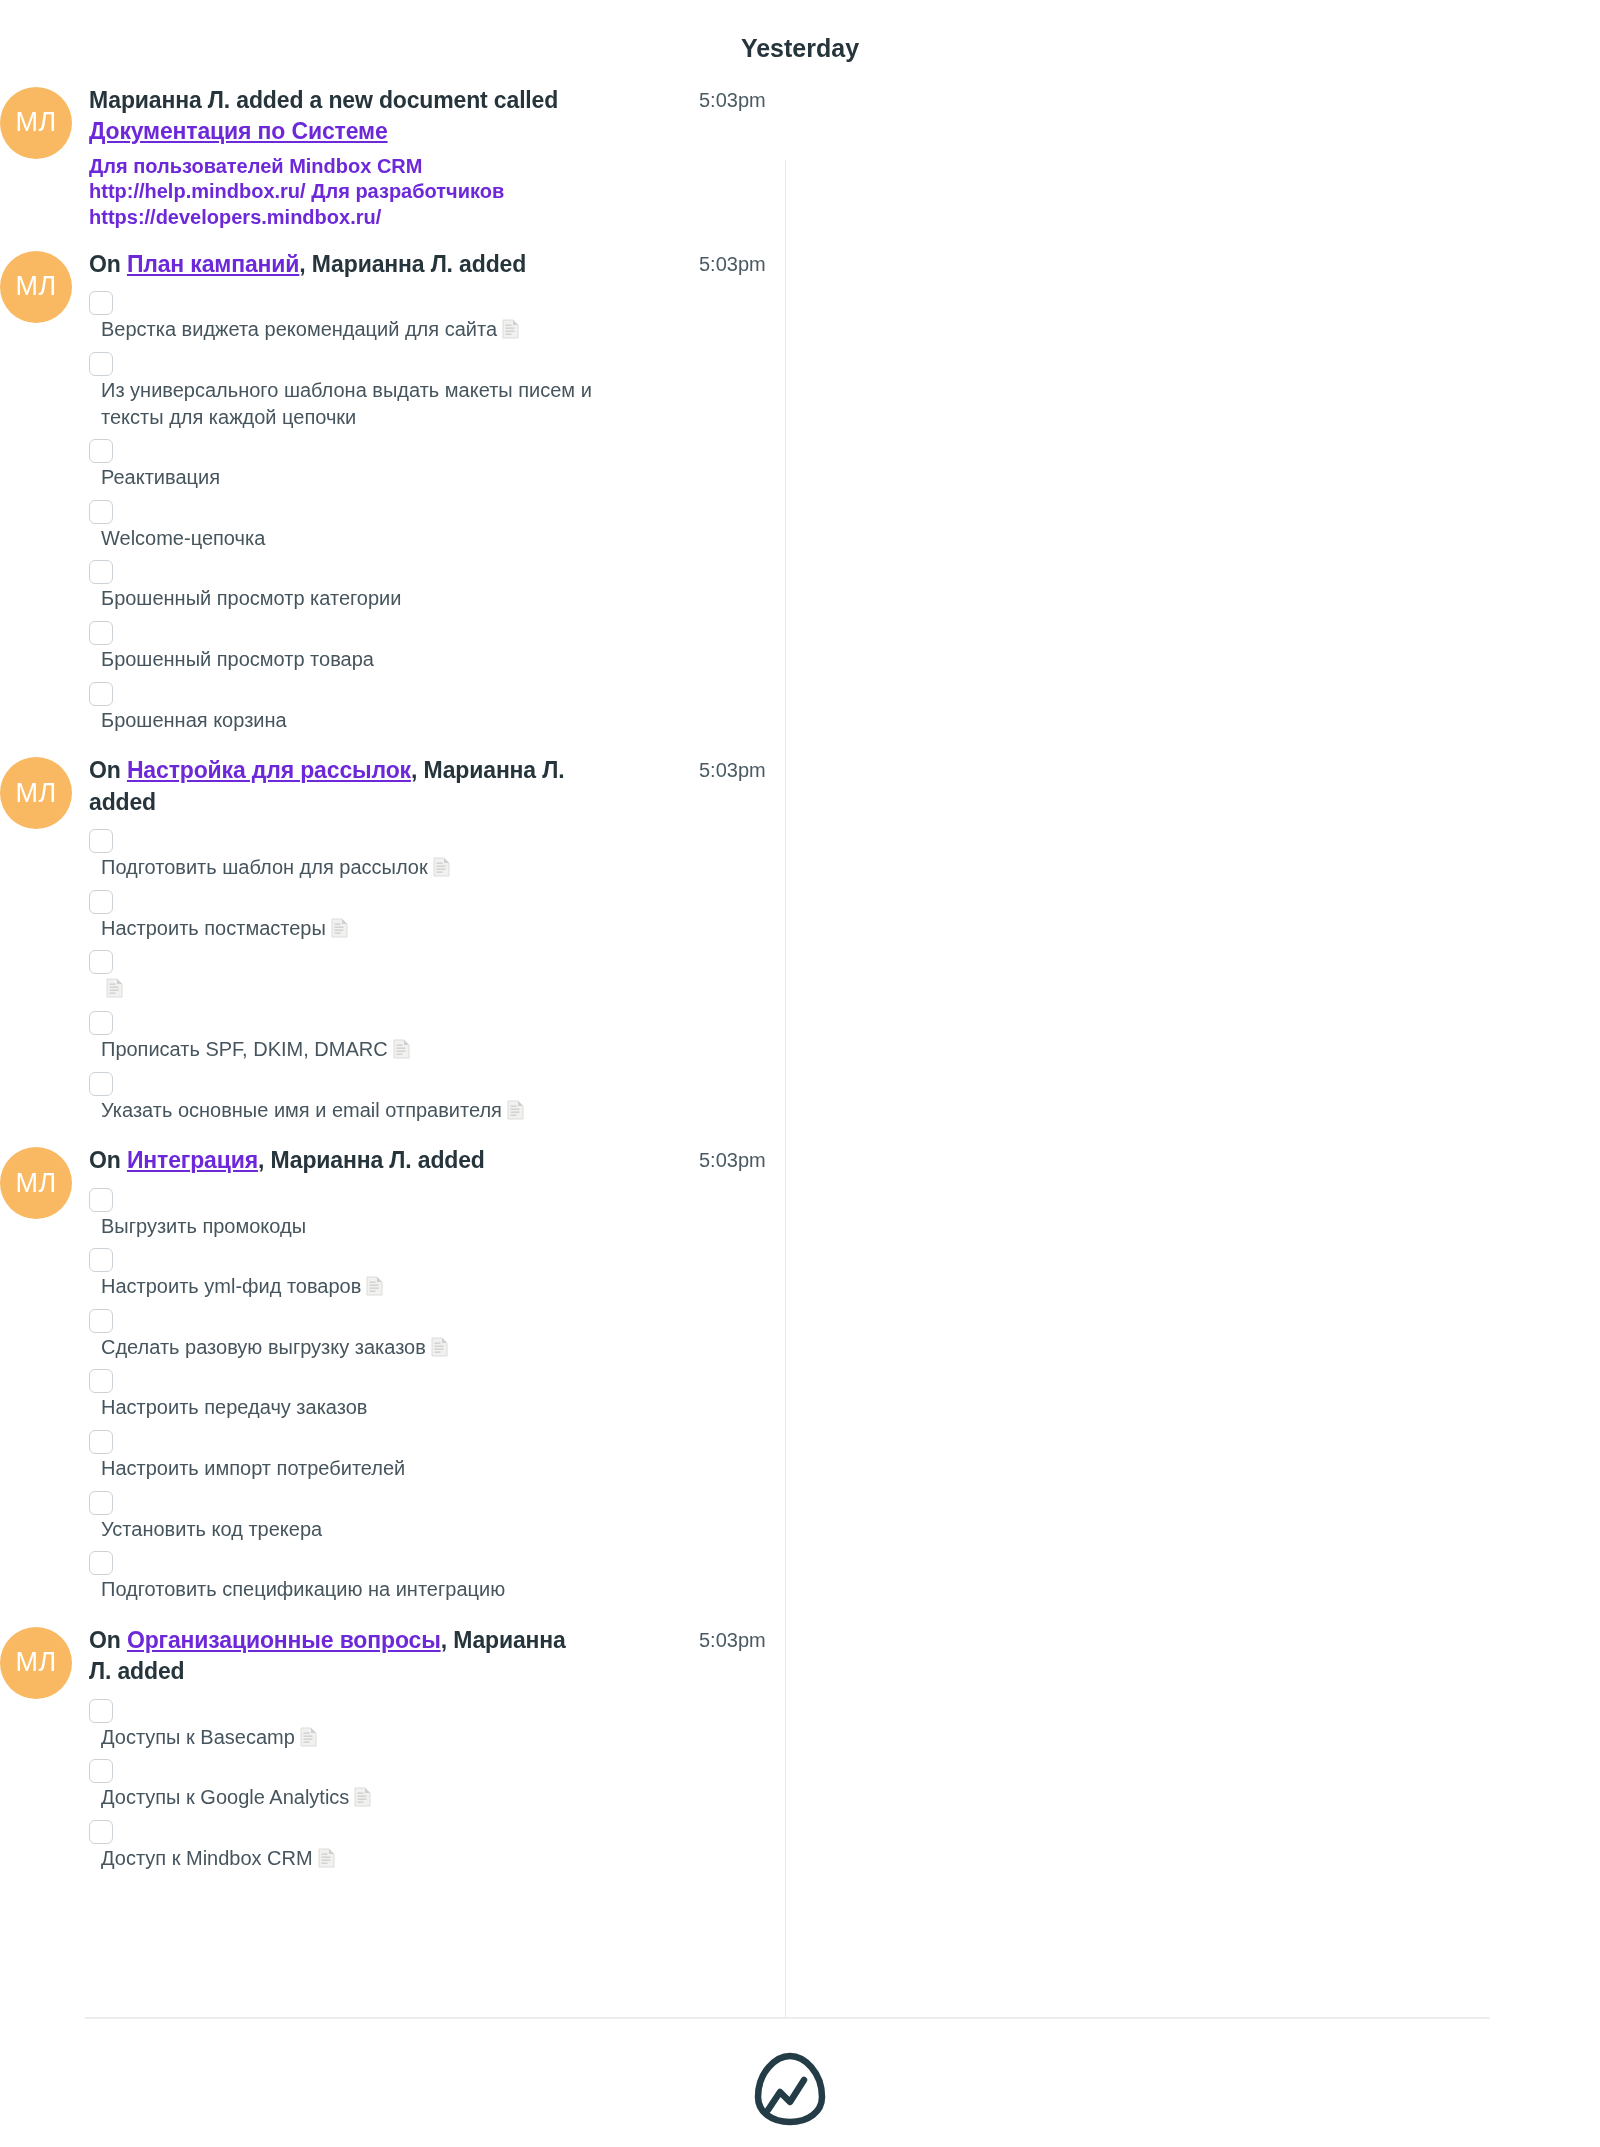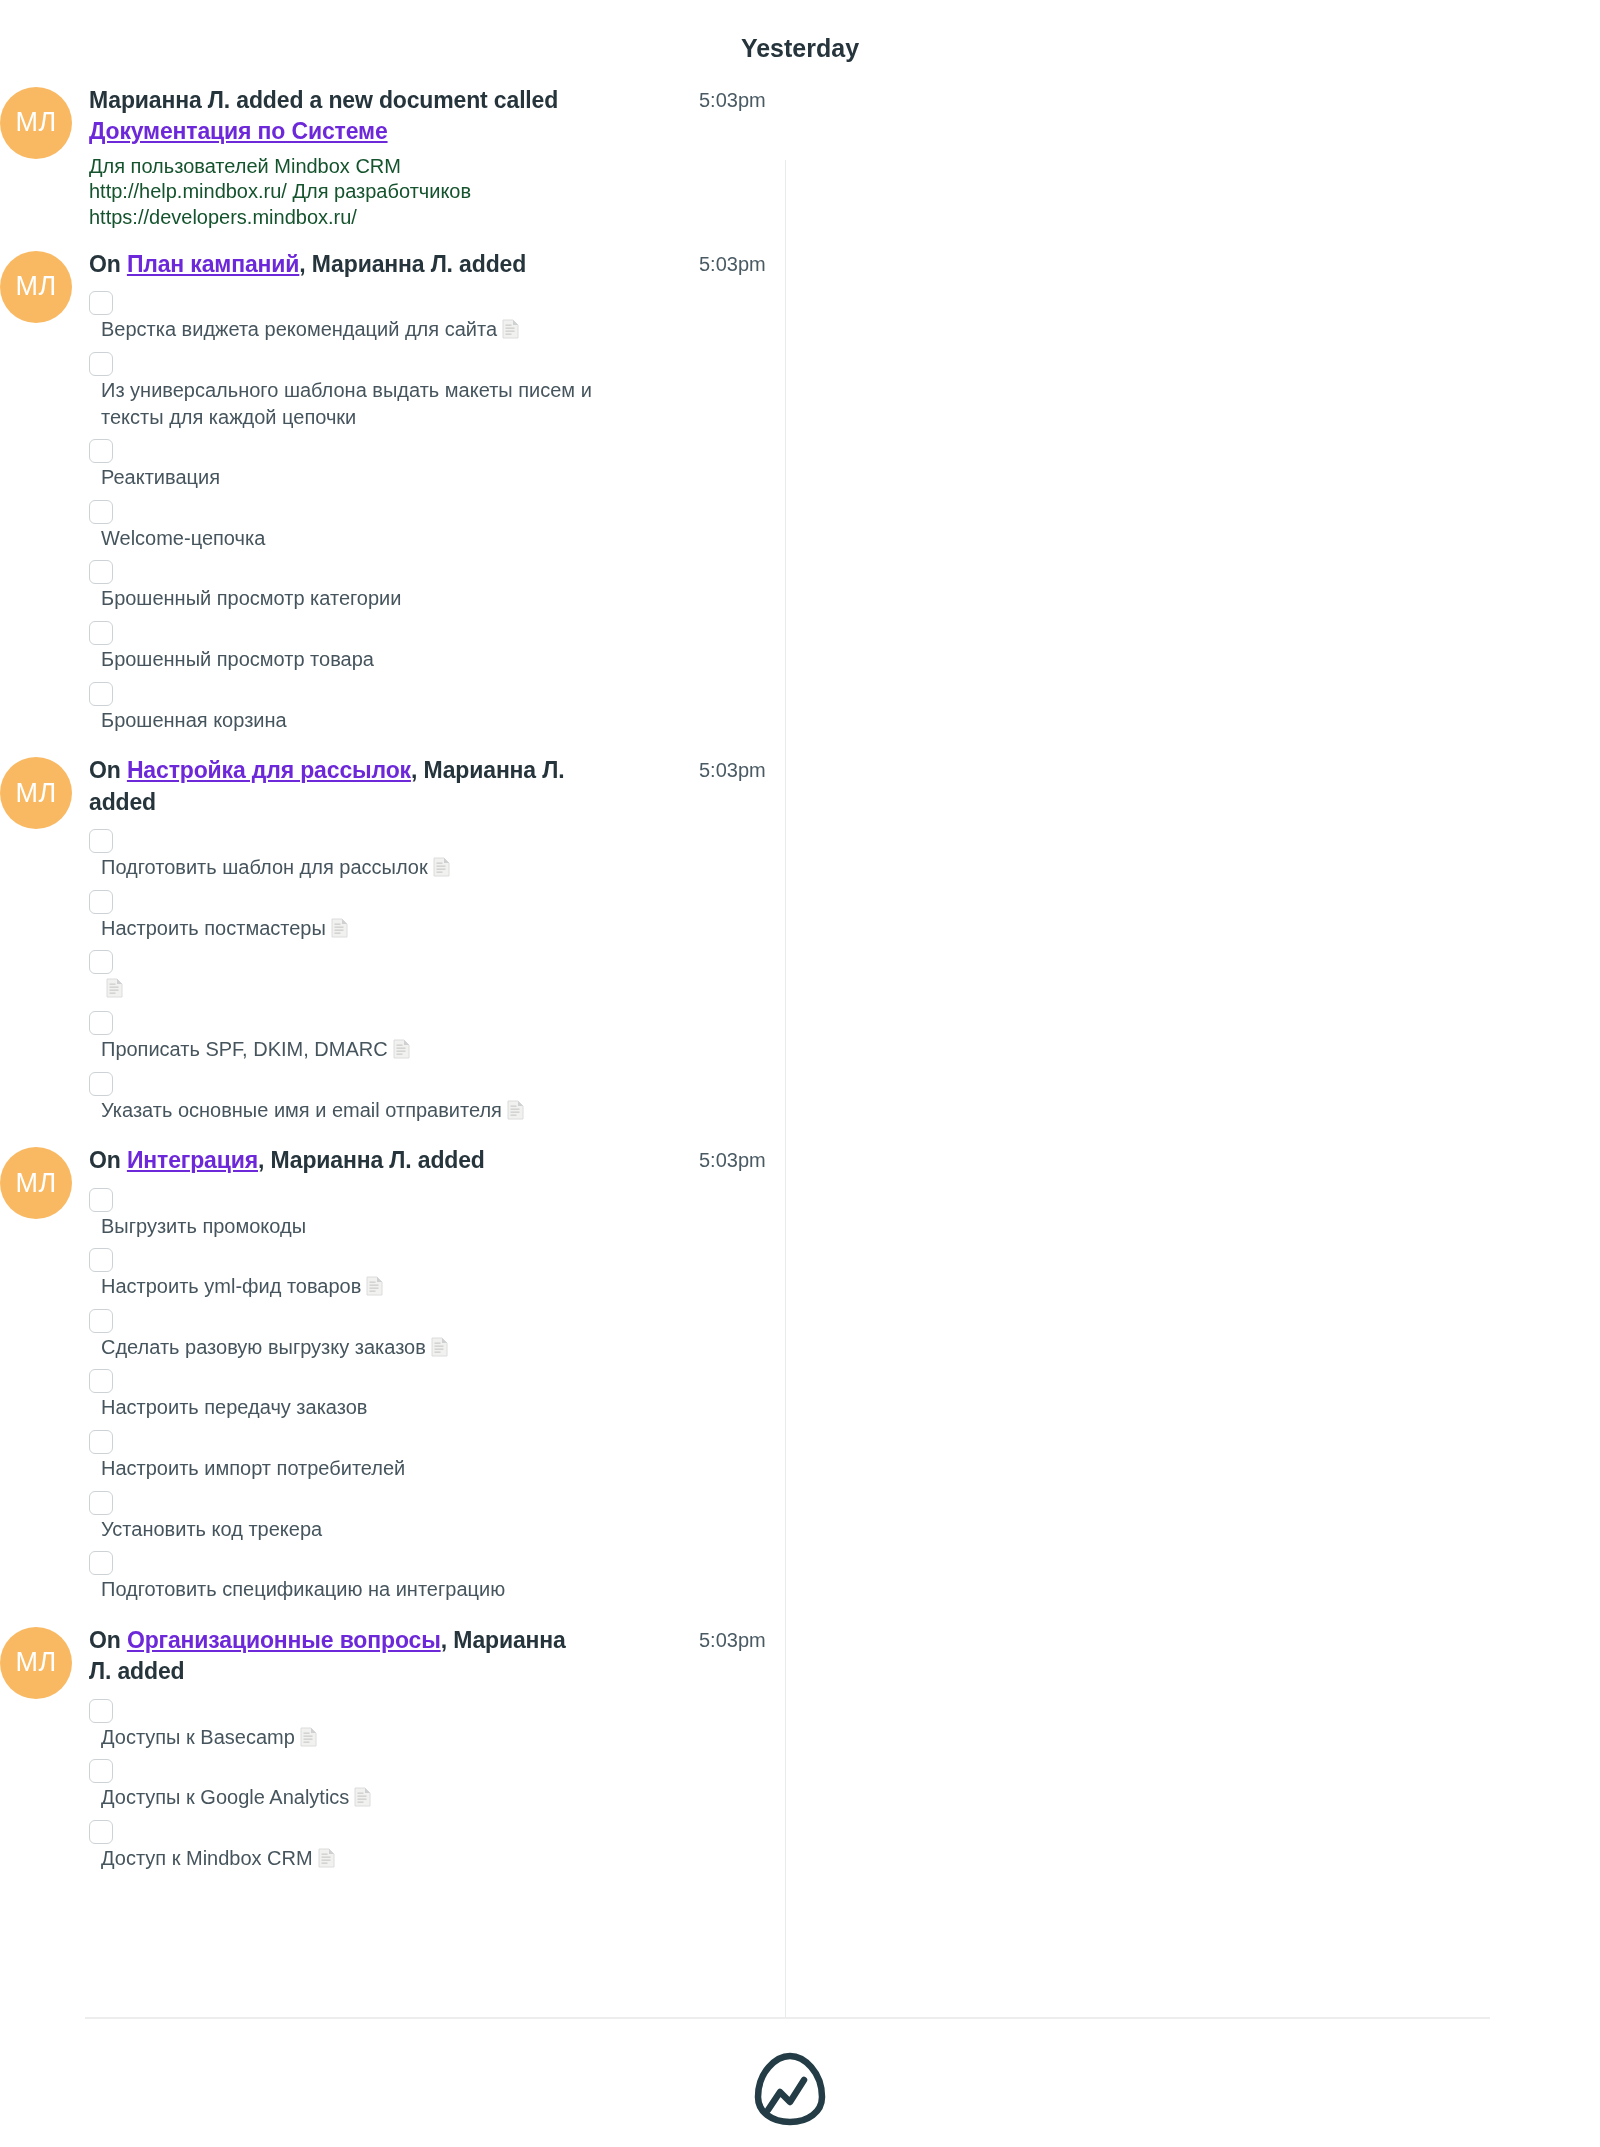--- a/index.html
+++ b/index.html
@@ -111,24 +111,24 @@
     top: 4px;
     font-size: 20px;
     font-weight: 400;
     color: #4a5a63;
     white-space: nowrap;
   }
 
   .entry-note {
     font-size: 20px;
     line-height: 1.29;
-    color: #14532d;
+    color: #6d28d9;
     max-width: 482px;
     margin-top: 6px;
-    font-weight: 400;
+    font-weight: 700;
   }
 
   
   .todo-list {
     list-style: none;
     margin: 6px 0 0 0;
     padding: 0;
     max-width: 520px;
   }
   .todo-item {

